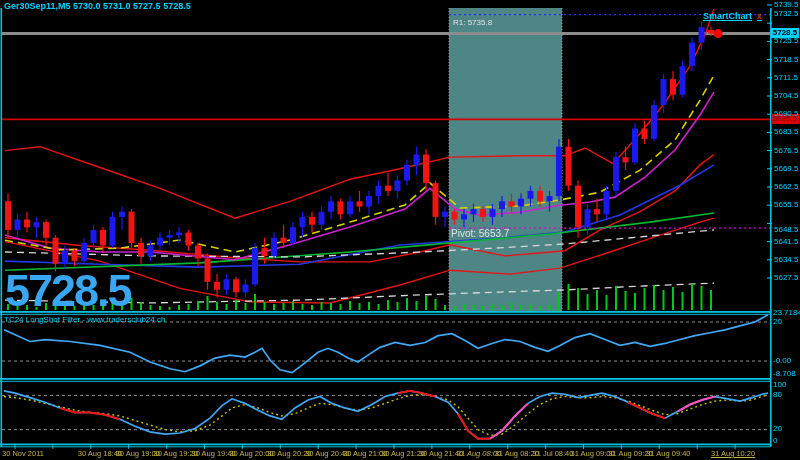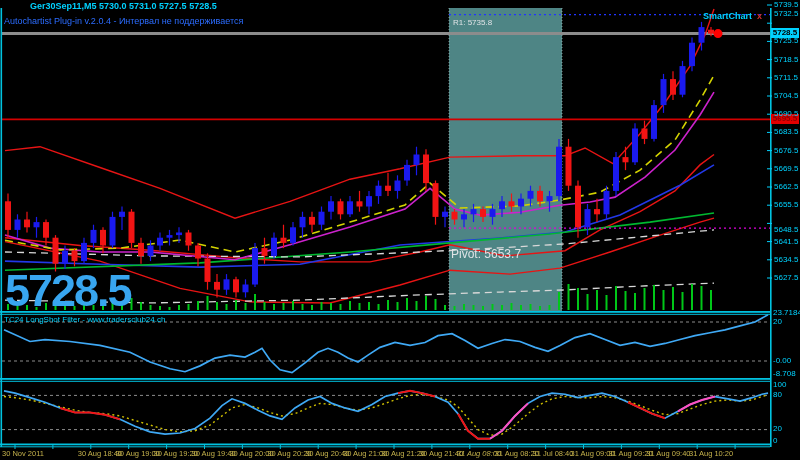--- a/index.html
+++ b/index.html
@@ -1,25 +1,25 @@
 <!DOCTYPE html>
 <html><head>
 <meta charset="utf-8">
 <style>
   html,body{margin:0;padding:0;background:#000;}
   #app{position:relative;width:800px;height:460px;background:#000;overflow:hidden;
        font-family:"Liberation Sans",sans-serif;}
   #cv{position:absolute;left:0;top:0;}
   .t{position:absolute;white-space:nowrap;line-height:1;}
-  .title{left:4px;top:2px;font-size:9px;font-weight:bold;color:#00d2ff;margin-left:26px;}
+  .title{left:4px;top:2px;font-size:9px;font-weight:bold;color:#00d2ff;}
   .autochartist{left:4px;top:17px;font-size:9px;color:#2b6cff;}
-  .smartchart{left:703px;top:12px;font-size:9px;font-weight:bold;color:#00d2ff;}
+  .smartchart{left:703px;top:12px;font-size:9px;font-weight:bold;color:#00d2ff;text-decoration:underline;}
   .sc-x{color:#d03030;margin-left:5px;cursor:pointer;}
   .r1lbl{left:453px;top:19px;font-size:8px;color:#dfe3e6;}
-  .pivotlbl{left:451px;top:248px;font-size:12px;color:#dfe3e6;}
+  .pivotlbl{left:451px;top:229px;font-size:10px;color:#dfe3e6;}
   .bigprice{left:5px;top:268px;font-size:45px;font-weight:bold;color:#38a6f0;letter-spacing:-2px;}
   .ind1lbl{left:4px;top:316px;font-size:8px;color:#00d2ff;}
   .ind2lbl{left:4px;top:384px;font-size:8px;color:#00d2ff;}
   .footer{left:4px;top:438px;font-size:9px;color:#2b6cff;}
   .axlbl{position:absolute;left:774px;font-size:8px;color:#00d2ff;line-height:1;}
   .tlbl{position:absolute;top:450px;font-size:7.5px;color:#c5b24c;line-height:1;}
   .tag{position:absolute;left:771px;width:28px;height:10px;font-size:8px;line-height:10px;
        text-align:center;font-weight:bold;}
   .tag-cyan{top:28px;background:#00d2ff;color:#000;}
   .tag-red{top:114px;background:#e00000;color:#8a0000;}
@@ -331,21 +331,20 @@
       <line x1="507.7" y1="444" x2="507.7" y2="449" stroke="#00c2e0" stroke-width="1"></line>
       <line x1="545.6" y1="444" x2="545.6" y2="449" stroke="#00c2e0" stroke-width="1"></line>
       <line x1="583.5" y1="444" x2="583.5" y2="449" stroke="#00c2e0" stroke-width="1"></line>
       <line x1="621.4" y1="444" x2="621.4" y2="449" stroke="#00c2e0" stroke-width="1"></line>
       <line x1="659.3" y1="444" x2="659.3" y2="449" stroke="#00c2e0" stroke-width="1"></line>
       <line x1="697.1999999999999" y1="444" x2="697.1999999999999" y2="449" stroke="#00c2e0" stroke-width="1"></line>
       <line x1="735.1" y1="444" x2="735.1" y2="449" stroke="#00c2e0" stroke-width="1"></line>
     </svg>
 
   <div class="t title">Ger30Sep11,M5  5730.0 5731.0 5727.5 5728.5</div>
-  <div class="t autochartist">Autochartist Plug-in v.2.0.4 - Интервал не поддерживается</div>
   <div class="t smartchart">
     <span>SmartChart</span><span class="sc-x">x</span>
   </div>
   <div class="t r1lbl">R1: 5735.8</div>
   <div class="t pivotlbl">Pivot: 5653.7</div>
   <div class="t bigprice">5728.5</div>
   <div class="t ind1lbl">TC24 LongShot Filter - www.tradersclub24.ch</div>
 
   <div class="tag tag-cyan">5728.5</div>
   <div class="tag tag-red">5695.5</div>
@@ -391,15 +390,15 @@
       <div class="tlbl" style="left: 343.1px;">30 Aug 21:00</div>
       <div class="tlbl" style="left: 381px;">30 Aug 21:20</div>
       <div class="tlbl" style="left: 418.9px;">30 Aug 21:40</div>
       <div class="tlbl" style="left: 456.8px; font-style: italic;">31 Aug 08:00</div>
       <div class="tlbl" style="left: 494.7px;">31 Aug 08:20</div>
       <div class="tlbl" style="left: 532.6px;">31 Jul 08:40</div>
       <div class="tlbl" style="left: 570.5px;">31 Aug 09:00</div>
       <div class="tlbl" style="left: 608.4px;">31 Aug 09:20</div>
       <div class="tlbl" style="left: 646.3px;">31 Aug 09:40</div>
       <div class="tlbl" style="left: 684.2px; margin-top: 28px;">31 Aug 10:00</div>
-      <div class="tlbl" style="left: 689px;">31 Aug 10:20</div>
+      <div class="tlbl" style="left: 711px; text-decoration: underline;">31 Aug 10:20</div>
     </div>
 </div>
 
 </body></html>

